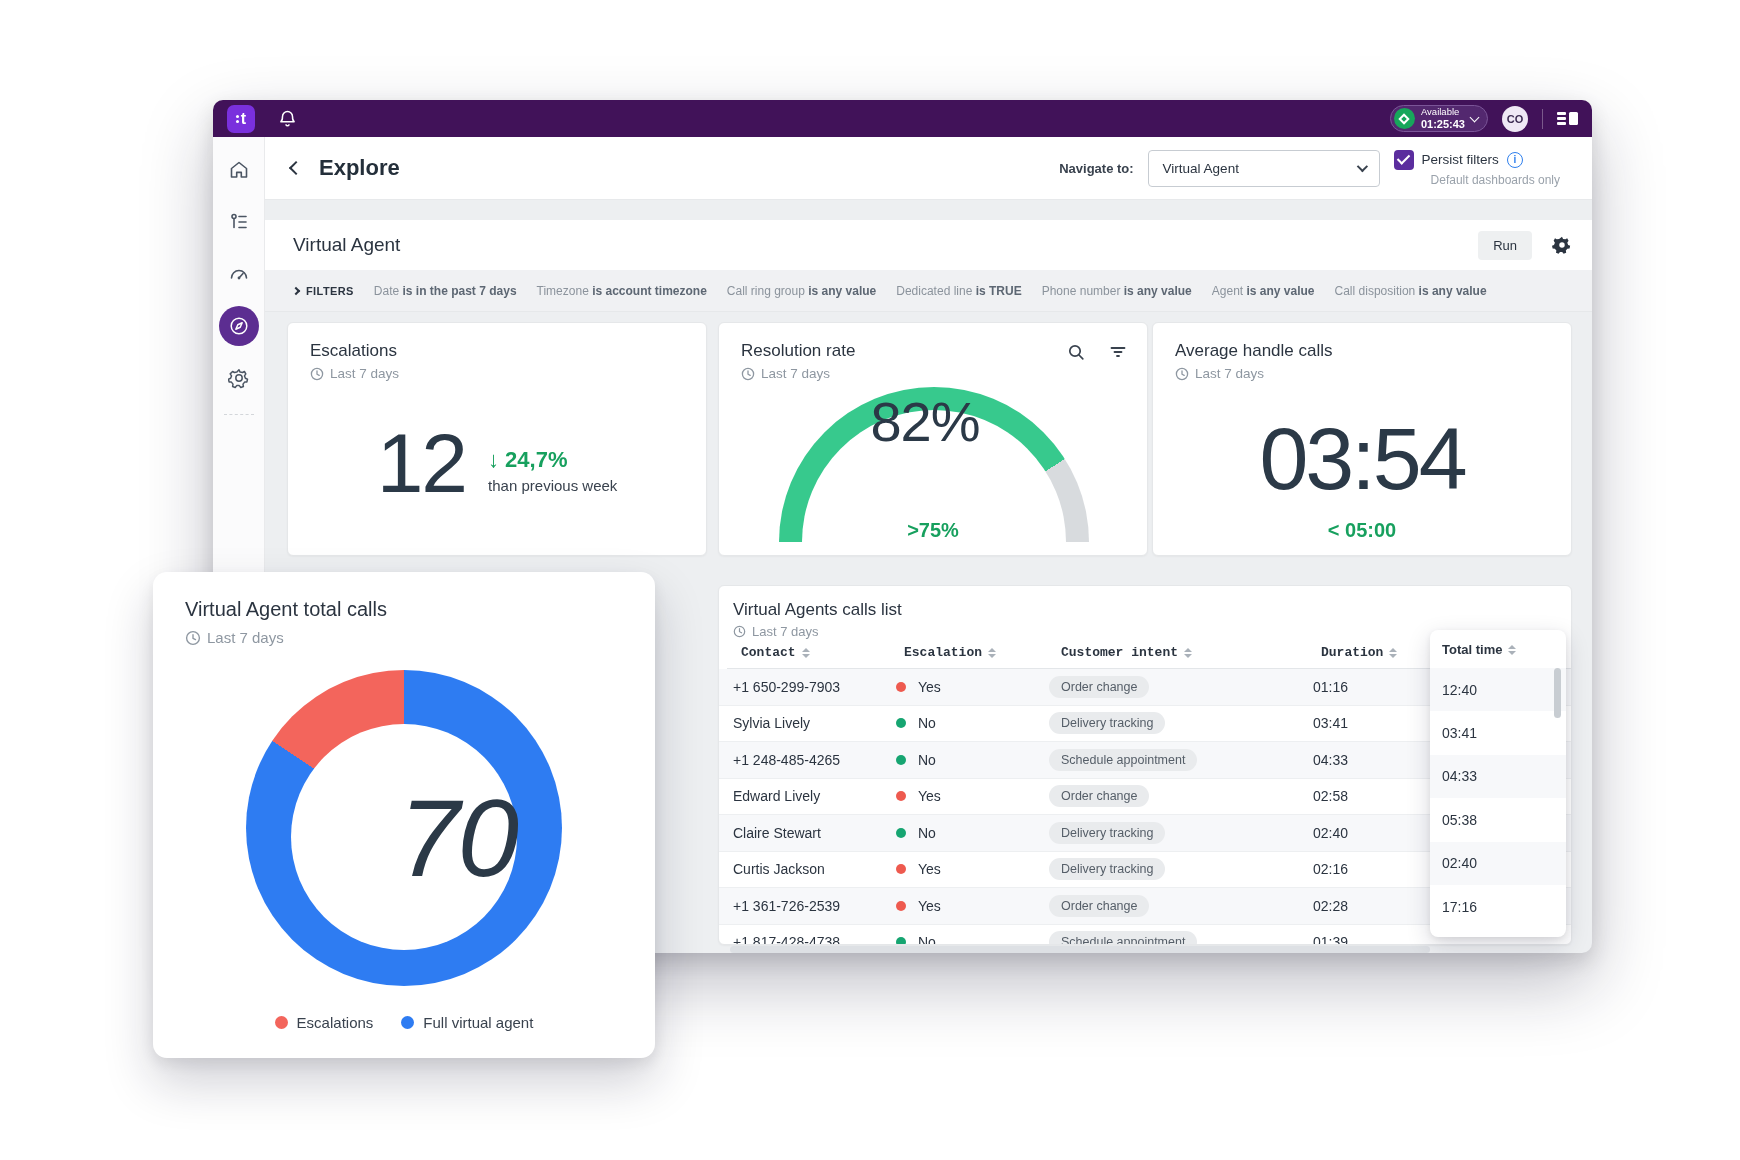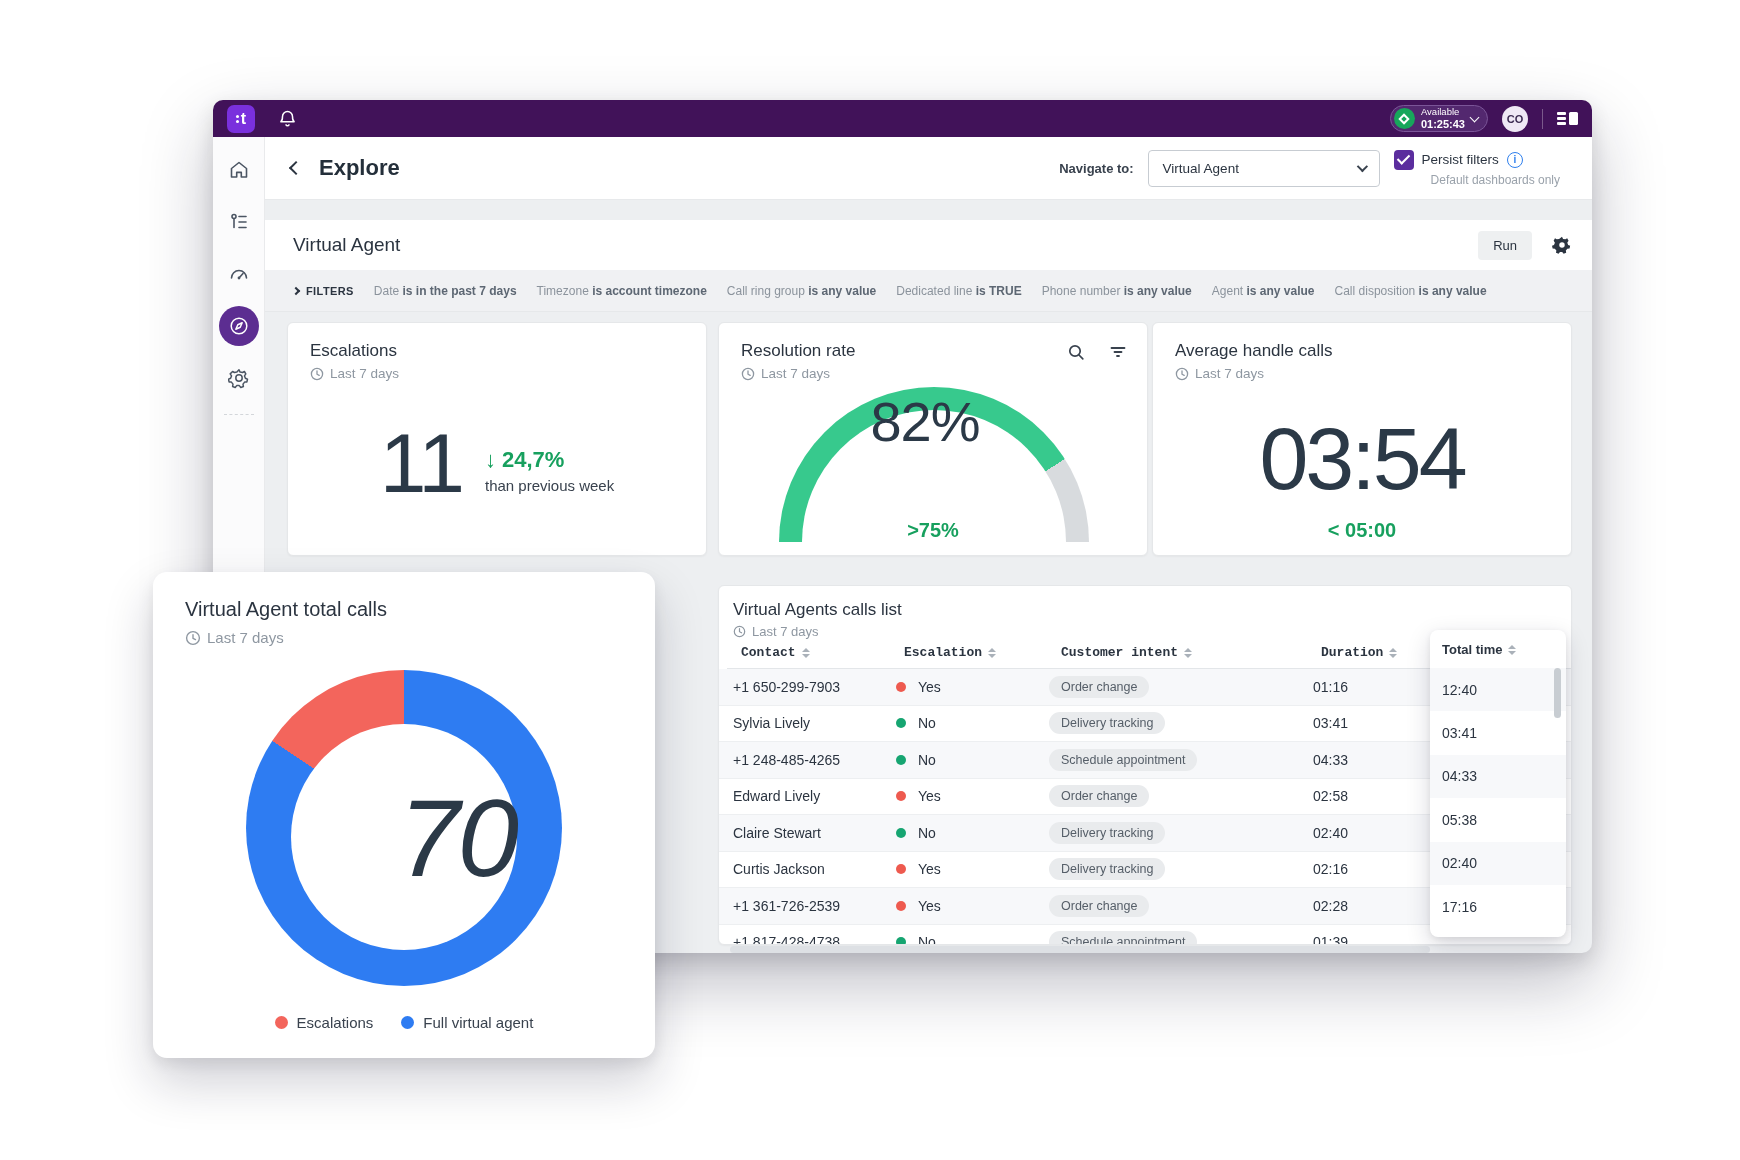--- a/index.html
+++ b/index.html
@@ -310,21 +310,21 @@
           <span>
             <svg width="14" height="14" viewBox="0 0 14 14" fill="none" stroke="#8e97a1" stroke-width="1.3" stroke-linecap="round">
               <circle cx="7" cy="7" r="5.6"></circle>
                 <path d="M7 4v3.2l2.2 1.2"></path>
               </svg>
             </span>
           <span>Last 7 days</span>
         </div>
       </div>
       <div class="esc-center">
-        <span class="big-num">11</span>
+        <span class="big-num">12</span>
         <span class="delta-block">
           <span class="delta">
             <span>↓</span>
             <span>24,7%</span>
           </span>
           <span class="delta-note">than previous week</span>
         </span>
       </div>
     </div>
 

